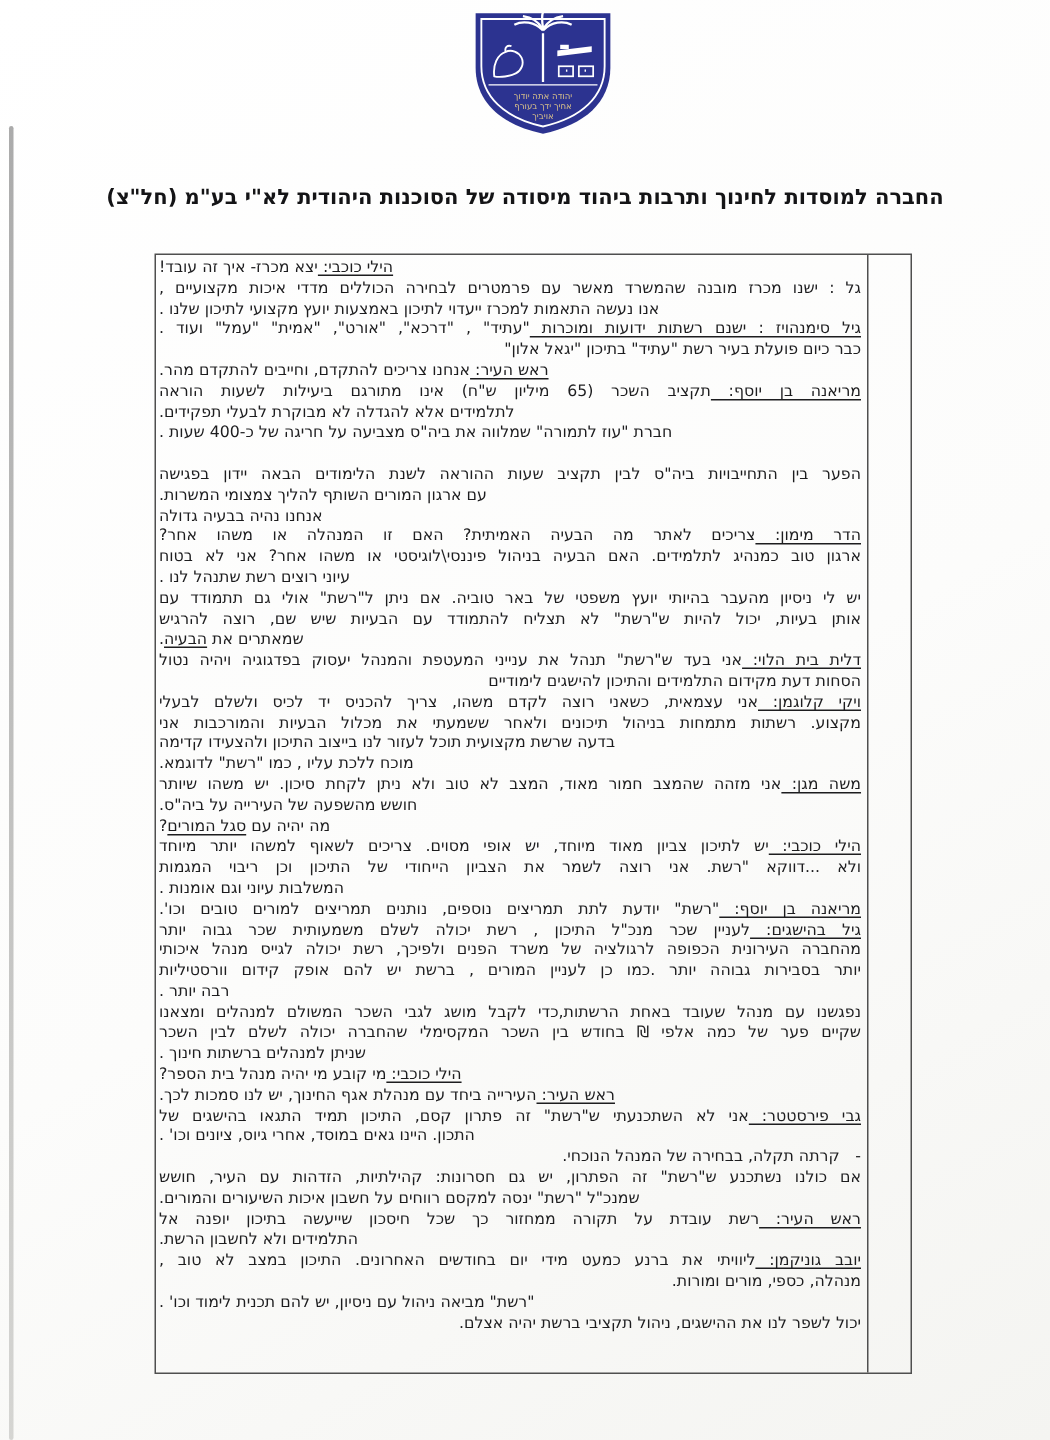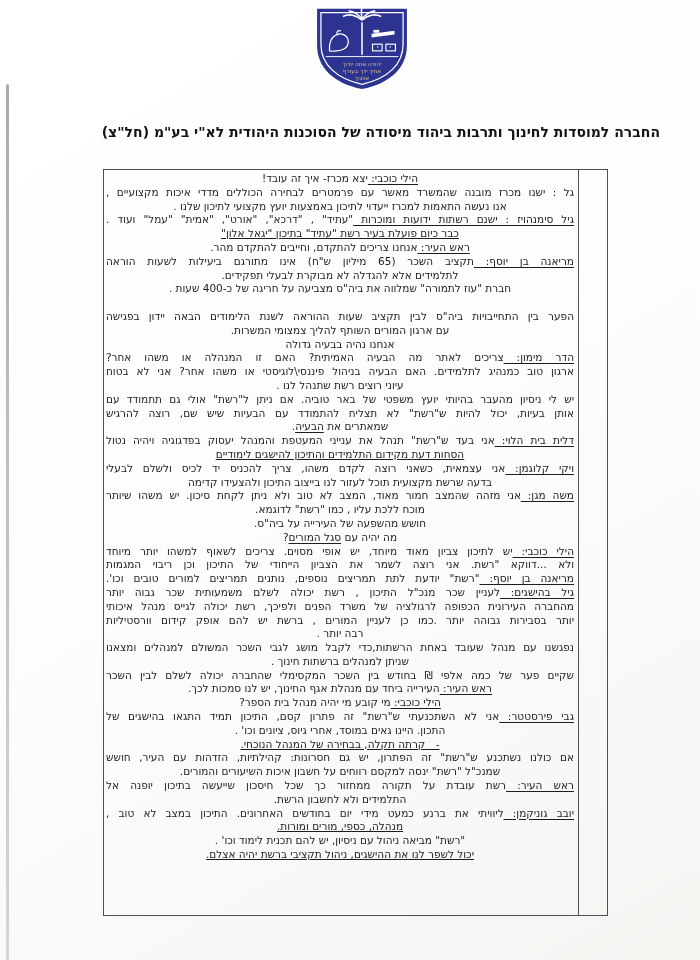--- a/index.html
+++ b/index.html
@@ -21,42 +21,42 @@
     opacity:.75;border-radius:2px;
   }
   .logo{
     position:absolute;left:309px;top:5px;width:106px;height:86px;
   }
   .logo svg{width:100%;height:100%;display:block;}
   .title{
     position:absolute;top:124px;left:40px;right:40px;
     margin:0;
     font-size:14px;font-weight:bold;
-    text-align:right;
+    text-align:center;
     color:#141416;
     letter-spacing:0px;
   }
   .frame{
     position:absolute;left:103px;top:169px;width:505px;height:747px;
     border:1px solid #4f4f4f;
     box-sizing:border-box;
   }
   .divider{
     position:absolute;left:474px;top:0;bottom:0;width:1px;
     background:#4f4f4f;
   }
   .minutes{
     position:absolute;left:106px;top:172px;width:468px;
     font-size:10.5px;
     line-height:13.8px;
     color:#1d1d1f;
   }
   .ln{min-height:13.8px;}
-  .a-r{text-align:center;}
-  .a-c{text-align:center;text-decoration:underline;}
+  .a-r{text-align:left;}
+  .a-c{}
   .a-j{text-align:justify;text-align-last:justify;}
   .a-blank{height:13.8px;}
   .u{text-decoration:underline;text-underline-offset:2px;text-decoration-thickness:1px;}
 </style>
 </head>
 <body>
 
 <div class="page">
 
   <div class="edge"></div>
@@ -117,37 +117,39 @@
       <div class="ln a-r"><span>אנחנו נהיה בבעיה גדולה</span></div>
       <div class="ln a-j"><span class="u">הדר מימון: </span><span>צריכים לאתר מה הבעיה האמיתית? האם זו המנהלה או משהו אחר?</span></div>
       <div class="ln a-j"><span>ארגון טוב כמנהיג לתלמידים. האם הבעיה בניהול פיננסי\לוגיסטי או משהו אחר? אני לא בטוח</span></div>
       <div class="ln a-r"><span>עיוני רוצים רשת שתנהל לנו .</span></div>
       <div class="ln a-j"><span>יש לי ניסיון מהעבר בהיותי יועץ משפטי של באר טוביה. אם ניתן ל"רשת" אולי גם תתמודד עם</span></div>
       <div class="ln a-j"><span>אותן בעיות, יכול להיות ש"רשת" לא תצליח להתמודד עם הבעיות שיש שם, רוצה להרגיש</span></div>
       <div class="ln a-r"><span>שמאתרים את </span><span class="u">הבעיה</span><span>.</span></div>
       <div class="ln a-j"><span class="u">דלית בית הלוי: </span><span>אני בעד ש"רשת" תנהל את ענייני המעטפת והמנהל יעסוק בפדגוגיה ויהיה נטול</span></div>
       <div class="ln a-c"><span>הסחות דעת מקידום התלמידים והתיכון להישגים לימודיים</span></div>
       <div class="ln a-j"><span class="u">ויקי קלוגמן: </span><span>אני עצמאית, כשאני רוצה לקדם משהו, צריך להכניס יד לכיס ולשלם לבעלי</span></div>
+      <div class="ln a-j"><span>מקצוע. רשתות מתמחות בניהול תיכונים ולאחר ששמעתי את מכלול הבעיות והמורכבות אני</span></div>
       <div class="ln a-r"><span>בדעה שרשת מקצועית תוכל לעזור לנו בייצוב התיכון ולהצעידו קדימה</span></div>
+      <div class="ln a-r"><span>מוכח ללכת עליו , כמו "רשת" לדוגמא.</span></div>
       <div class="ln a-j"><span class="u">משה מגן: </span><span>אני מזהה שהמצב חמור מאוד, המצב לא טוב ולא ניתן לקחת סיכון. יש משהו שיותר</span></div>
-      <div class="ln a-r"><span>מוכח ללכת עליו , כמו "רשת" לדוגמא.</span></div>
       <div class="ln a-r"><span>חושש מהשפעה של העירייה על ביה"ס.</span></div>
       <div class="ln a-r"><span>מה יהיה עם </span><span class="u">סגל המורים</span><span>?</span></div>
       <div class="ln a-j"><span class="u">הילי כוכבי: </span><span>יש לתיכון צביון מאוד מיוחד, יש אופי מסוים. צריכים לשאוף למשהו יותר מיוחד</span></div>
       <div class="ln a-j"><span>ולא ...דווקא "רשת. אני רוצה לשמר את הצביון הייחודי של התיכון וכן ריבוי המגמות</span></div>
+      <div class="ln a-r"><span>המשלבות עיוני וגם אומנות .</span></div>
       <div class="ln a-j"><span class="u">מריאנה בן יוסף: </span><span>"רשת" יודעת לתת תמריצים נוספים, נותנים תמריצים למורים טובים וכו'.</span></div>
       <div class="ln a-j"><span class="u">גיל בהישגים: </span><span>לעניין שכר מנכ"ל התיכון , רשת יכולה לשלם משמעותית שכר גבוה יותר</span></div>
       <div class="ln a-j"><span>מהחברה העירונית הכפופה לרגולציה של משרד הפנים  ולפיכך, רשת יכולה לגייס מנהל איכותי</span></div>
       <div class="ln a-j"><span>יותר בסבירות גבוהה יותר .כמו כן לעניין המורים , ברשת יש להם אופק קידום וורסטיליות</span></div>
       <div class="ln a-r"><span>רבה יותר .</span></div>
       <div class="ln a-j"><span>נפגשנו עם מנהל שעובד באחת הרשתות,כדי לקבל מושג לגבי השכר המשולם למנהלים ומצאנו</span></div>
+      <div class="ln a-j"><span>שקיים פער של כמה אלפי ₪ בחודש בין השכר המקסימלי שהחברה יכולה לשלם לבין השכר</span></div>
       <div class="ln a-r"><span>שניתן למנהלים ברשתות חינוך .</span></div>
-      <div class="ln a-j"><span>שקיים פער של כמה אלפי ₪ בחודש בין השכר המקסימלי שהחברה יכולה לשלם לבין השכר</span></div>
+      <div class="ln a-r"><span class="u">הילי כוכבי: </span><span>מי קובע מי יהיה מנהל בית הספר?</span></div>
       <div class="ln a-r"><span class="u">ראש העיר: </span><span>העירייה ביחד עם מנהלת אגף החינוך, יש לנו סמכות לכך.</span></div>
-      <div class="ln a-r"><span class="u">הילי כוכבי: </span><span>מי קובע מי יהיה מנהל בית הספר?</span></div>
       <div class="ln a-j"><span class="u">גבי פירסטטר: </span><span>אני לא השתכנעתי ש"רשת" זה פתרון קסם, התיכון תמיד התגאו בהישגים של</span></div>
       <div class="ln a-r"><span>התכון. היינו גאים במוסד, אחרי גיוס, ציונים וכו' .</span></div>
       <div class="ln a-c"><span>- קרתה תקלה, בבחירה של המנהל הנוכחי.</span></div>
       <div class="ln a-j"><span>אם כולנו נשתכנע ש"רשת" זה הפתרון, יש גם חסרונות: קהילתיות, הזדהות עם העיר, חושש</span></div>
       <div class="ln a-r"><span>שמנכ"ל "רשת" ינסה למקסם רווחים על חשבון איכות השיעורים והמורים.</span></div>
       <div class="ln a-j"><span class="u">ראש העיר: </span><span>רשת עובדת על תקורה ממחזור כך שכל חיסכון שייעשה בתיכון יופנה אל</span></div>
       <div class="ln a-r"><span>התלמידים ולא לחשבון הרשת.</span></div>
       <div class="ln a-j"><span class="u">יובב גוניקמן: </span><span>ליוויתי את ברנע כמעט מידי יום בחודשים האחרונים. התיכון במצב לא טוב ,</span></div>
       <div class="ln a-c"><span>מנהלה, כספי, מורים ומורות.</span></div>
       <div class="ln a-r"><span>"רשת" מביאה ניהול עם ניסיון, יש להם תכנית לימוד וכו' .</span></div>

